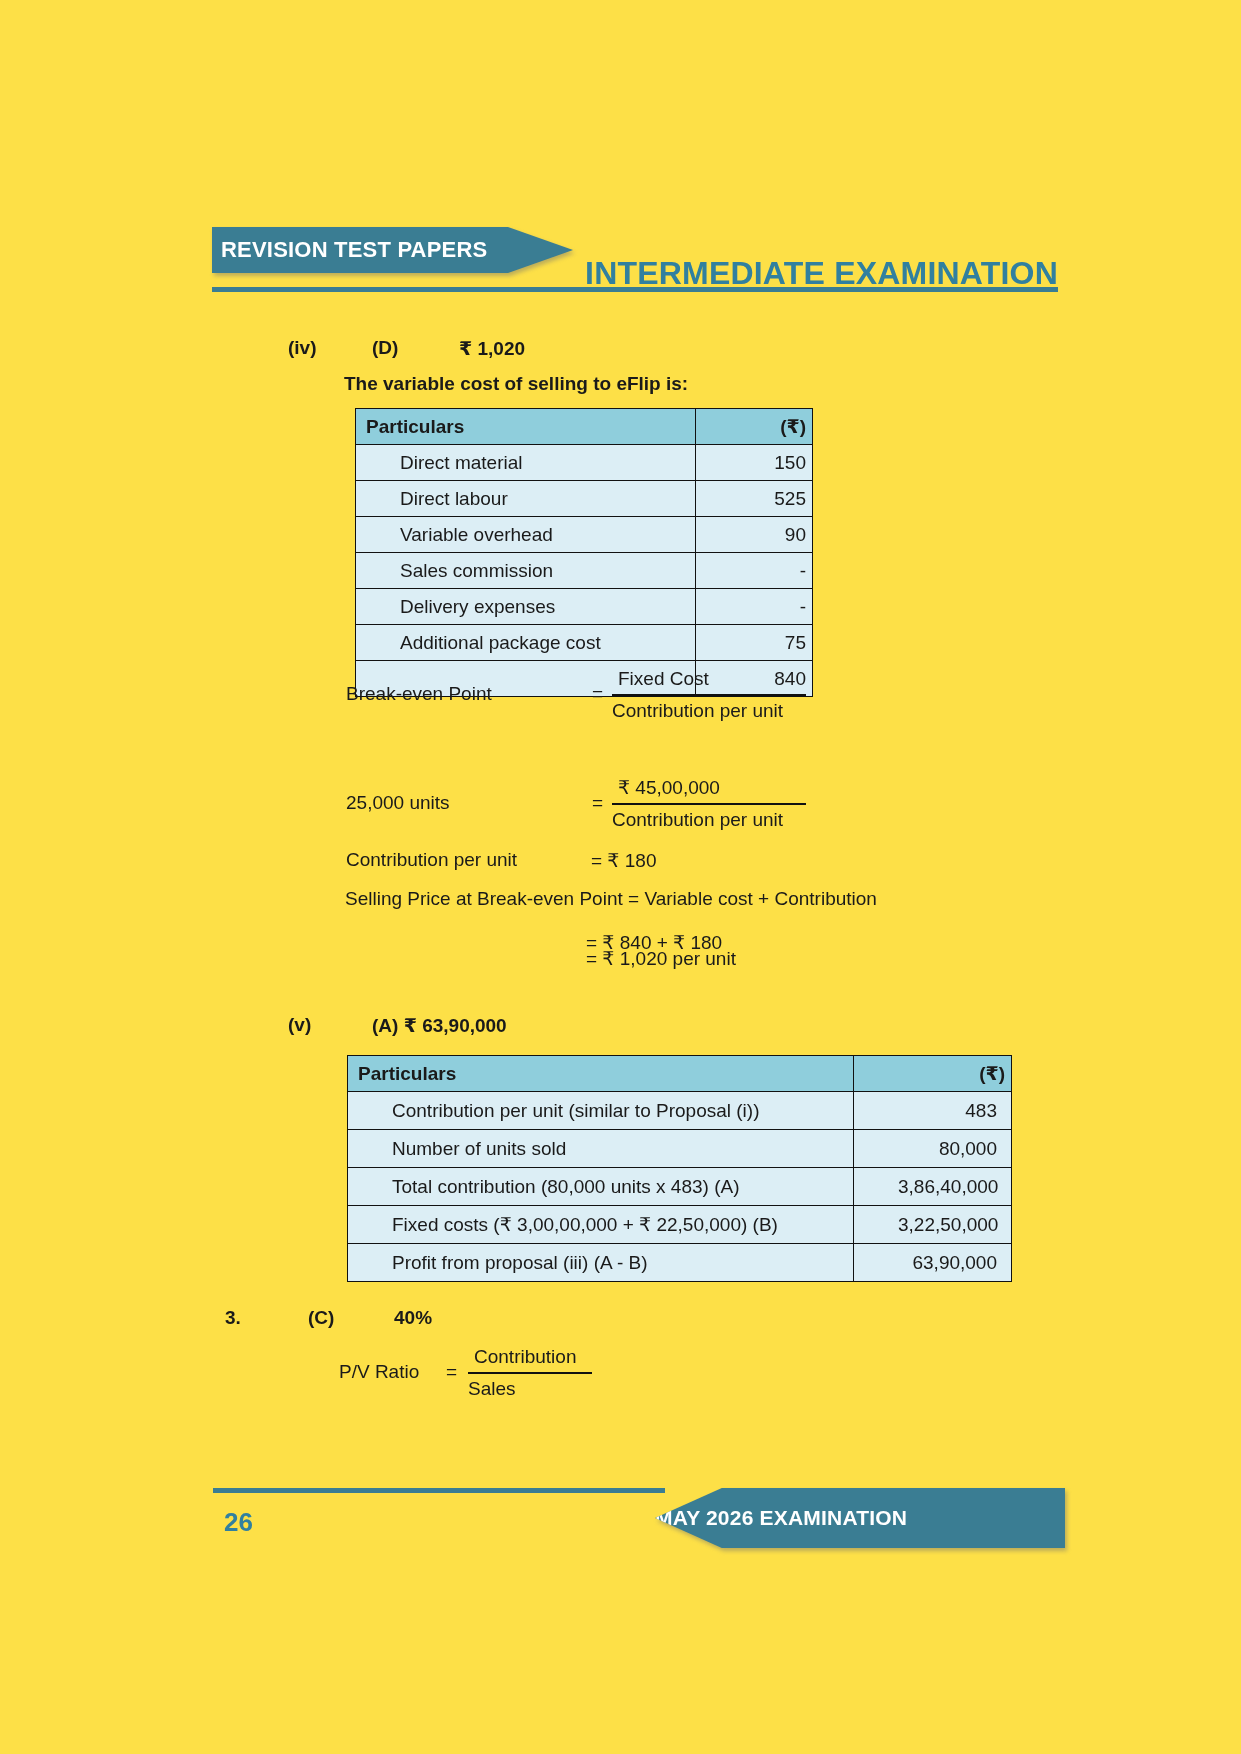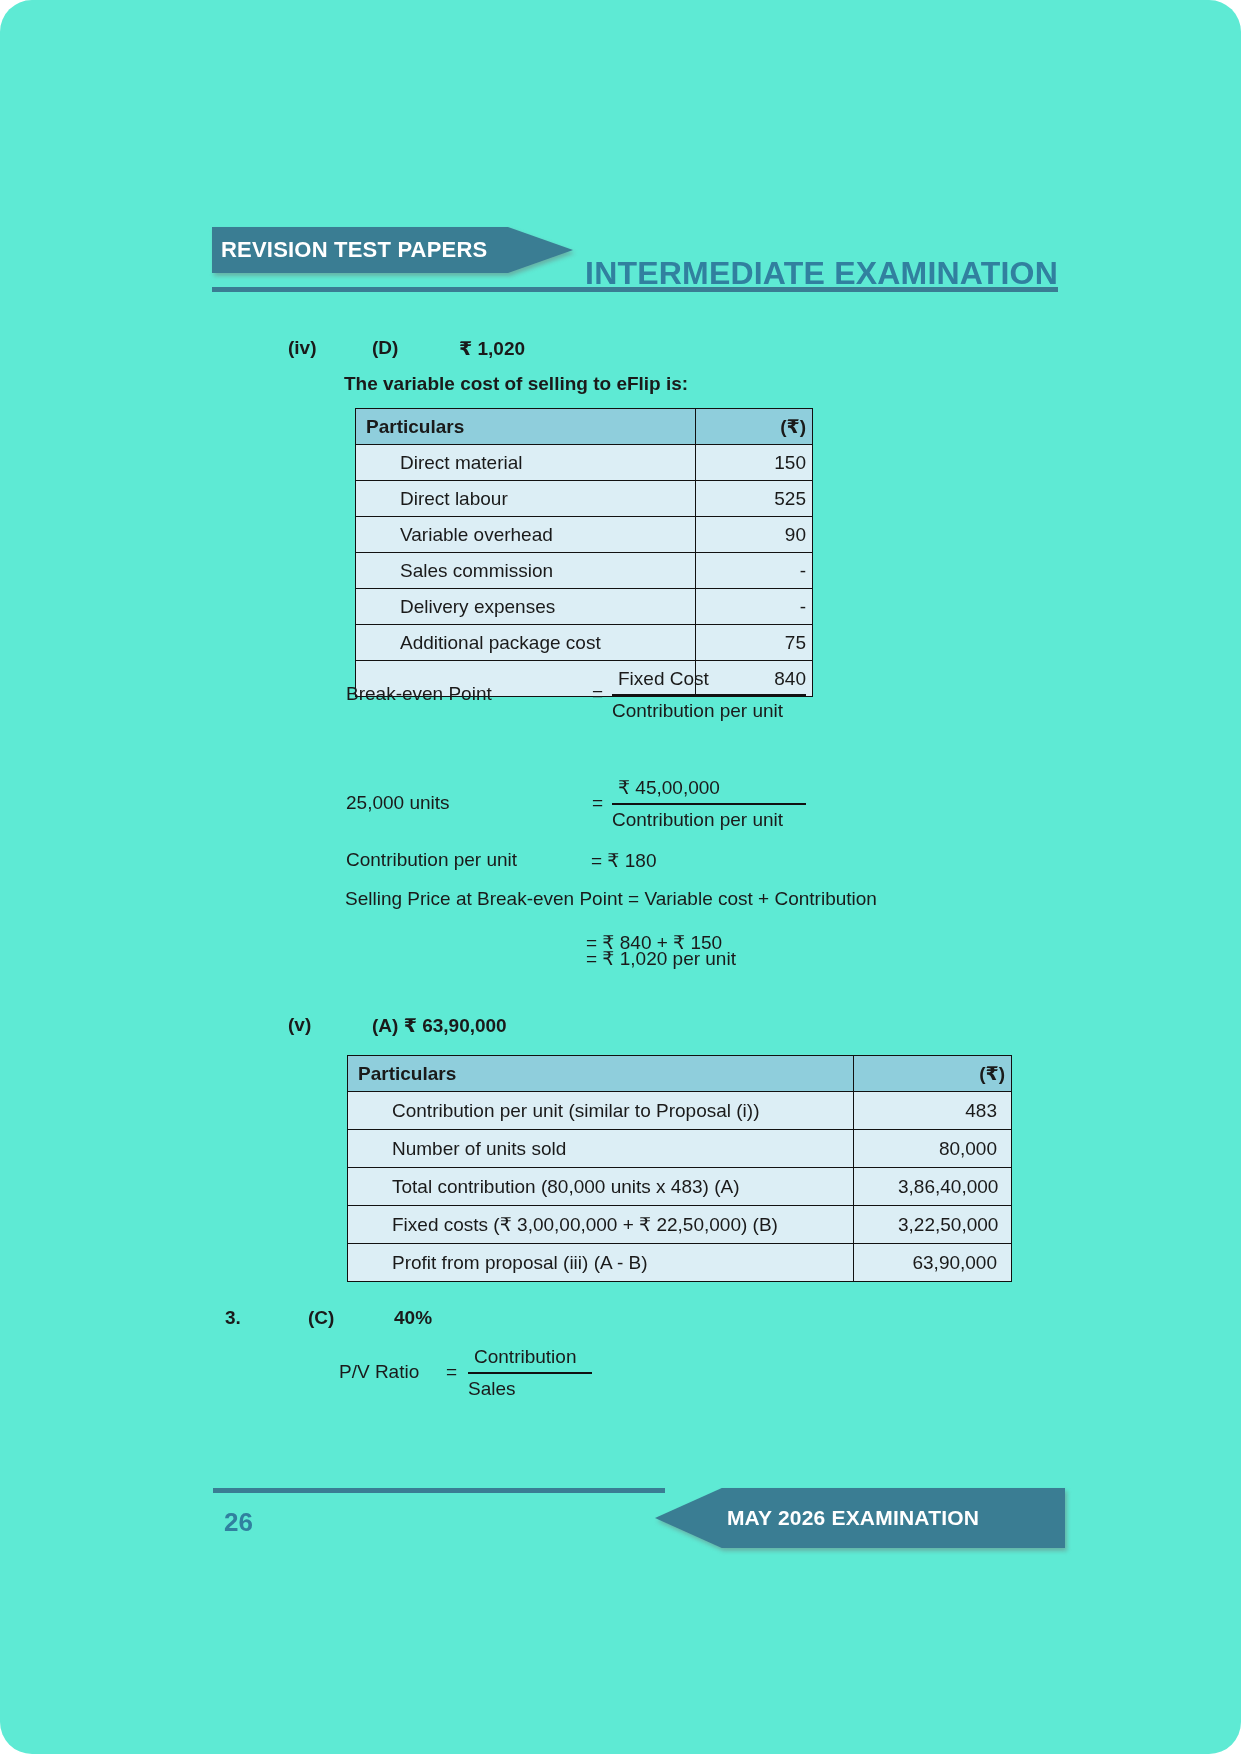--- a/index.html
+++ b/index.html
@@ -1,18 +1,18 @@
 <!DOCTYPE html>
 <html style="--teal: #3A7D93; --teal_text: #31809F; --th_bg: #8FCEDC; --row_bg: #DCEEF5;"><head>
 <meta charset="utf-8">
 <style>
   * { margin:0; padding:0; box-sizing:border-box; }
   html,body { background:#ffffff; }
   body { font-family:"Liberation Sans","DejaVu Sans",sans-serif; color:#1a1a1a; }
-  .page { position:relative; width:1241px; height:1754px; background:#5eead4; overflow:hidden;border-radius:32px; }
+  .page { position:relative; width:1241px; height:1754px; background:#fde047; overflow:hidden; }
 
   
   .hdr-banner-wrap { position:absolute; left:212px; top:227px; width:361px; height:46px;
     filter:drop-shadow(2px 3px 2px rgba(110,110,110,.45)); }
   .hdr-banner { width:100%; height:100%; background:var(--teal);
     clip-path:polygon(0% 0%, 82% 0%, 100% 50%, 82% 100%, 0% 100%);
     color:#fff; font-size:22px; font-weight:700; line-height:46px; padding-left:9px;
     letter-spacing:.2px; white-space:nowrap; }
   .hdr-right { position:absolute; left:212px; top:255px; width:846px; text-align:right;
     font-size:32px; font-weight:700; color:var(--teal_text); letter-spacing:.2px; }
@@ -47,21 +47,21 @@
   .frac { flex:none; text-align:left; }
   .frac .num { border-bottom:2px solid #111; padding:1px 6px 3px; line-height:25px; }
   .frac .den { padding-top:2px; line-height:25px; }
 
   
   .ftr-line { position:absolute; left:213px; top:1488px; width:452px; height:5px; background:var(--teal); }
   .ftr-banner-wrap { position:absolute; left:655px; top:1488px; width:410px; height:60px;
     filter:drop-shadow(2px 3px 2px rgba(110,110,110,.45)); }
   .ftr-banner { width:100%; height:100%; background:var(--teal);
     clip-path:polygon(0% 50%, 16.3% 0%, 100% 0%, 100% 100%, 16.3% 100%);
-    color:#fff; font-size:21px; font-weight:700; line-height:60px; text-align:center;
+    color:#fff; font-size:21px; font-weight:700; line-height:60px; text-align:left;
     padding-right:14px; letter-spacing:.2px; white-space:nowrap; }
   .page-num { position:absolute; left:224px; top:1507px; font-size:26px; font-weight:700; color:var(--teal_text); }
 </style>
 </head>
 <body>
 
 <div class="page">
 
   <div class="hdr-banner-wrap">
     <div class="hdr-banner">REVISION TEST PAPERS</div>
@@ -136,21 +136,21 @@
       <span class="den" style="display:block;">Contribution per unit</span>
     </span>
   </div>
 
   <div class="abs row fs19" style="left:346px; top:849px;">
     <span style="width:245px;">Contribution per unit</span>
     <span>= ₹ 180</span>
   </div>
 
   <div class="abs fs19" style="left:345px; top:888px;">Selling Price at Break-even Point = Variable cost + Contribution</div>
-  <div class="abs fs19" style="left:586px; top:931px;">= ₹ 840 + ₹ 150</div>
+  <div class="abs fs19" style="left:586px; top:931px;">= ₹ 840 + ₹ 180</div>
   <div class="abs fs19" style="left:586px; top:947px;">= ₹ 1,020 per unit</div>
 
   <div class="abs row bold fs19" style="left:288px; top:1014px;">
     <span class="numcol">(v)</span>
     <span>(A) ₹ 63,90,000</span>
   </div>
 
   <table class="table2 abs" style="left:347px; top:1055px;">
     <colgroup>
         <col class="c1">

